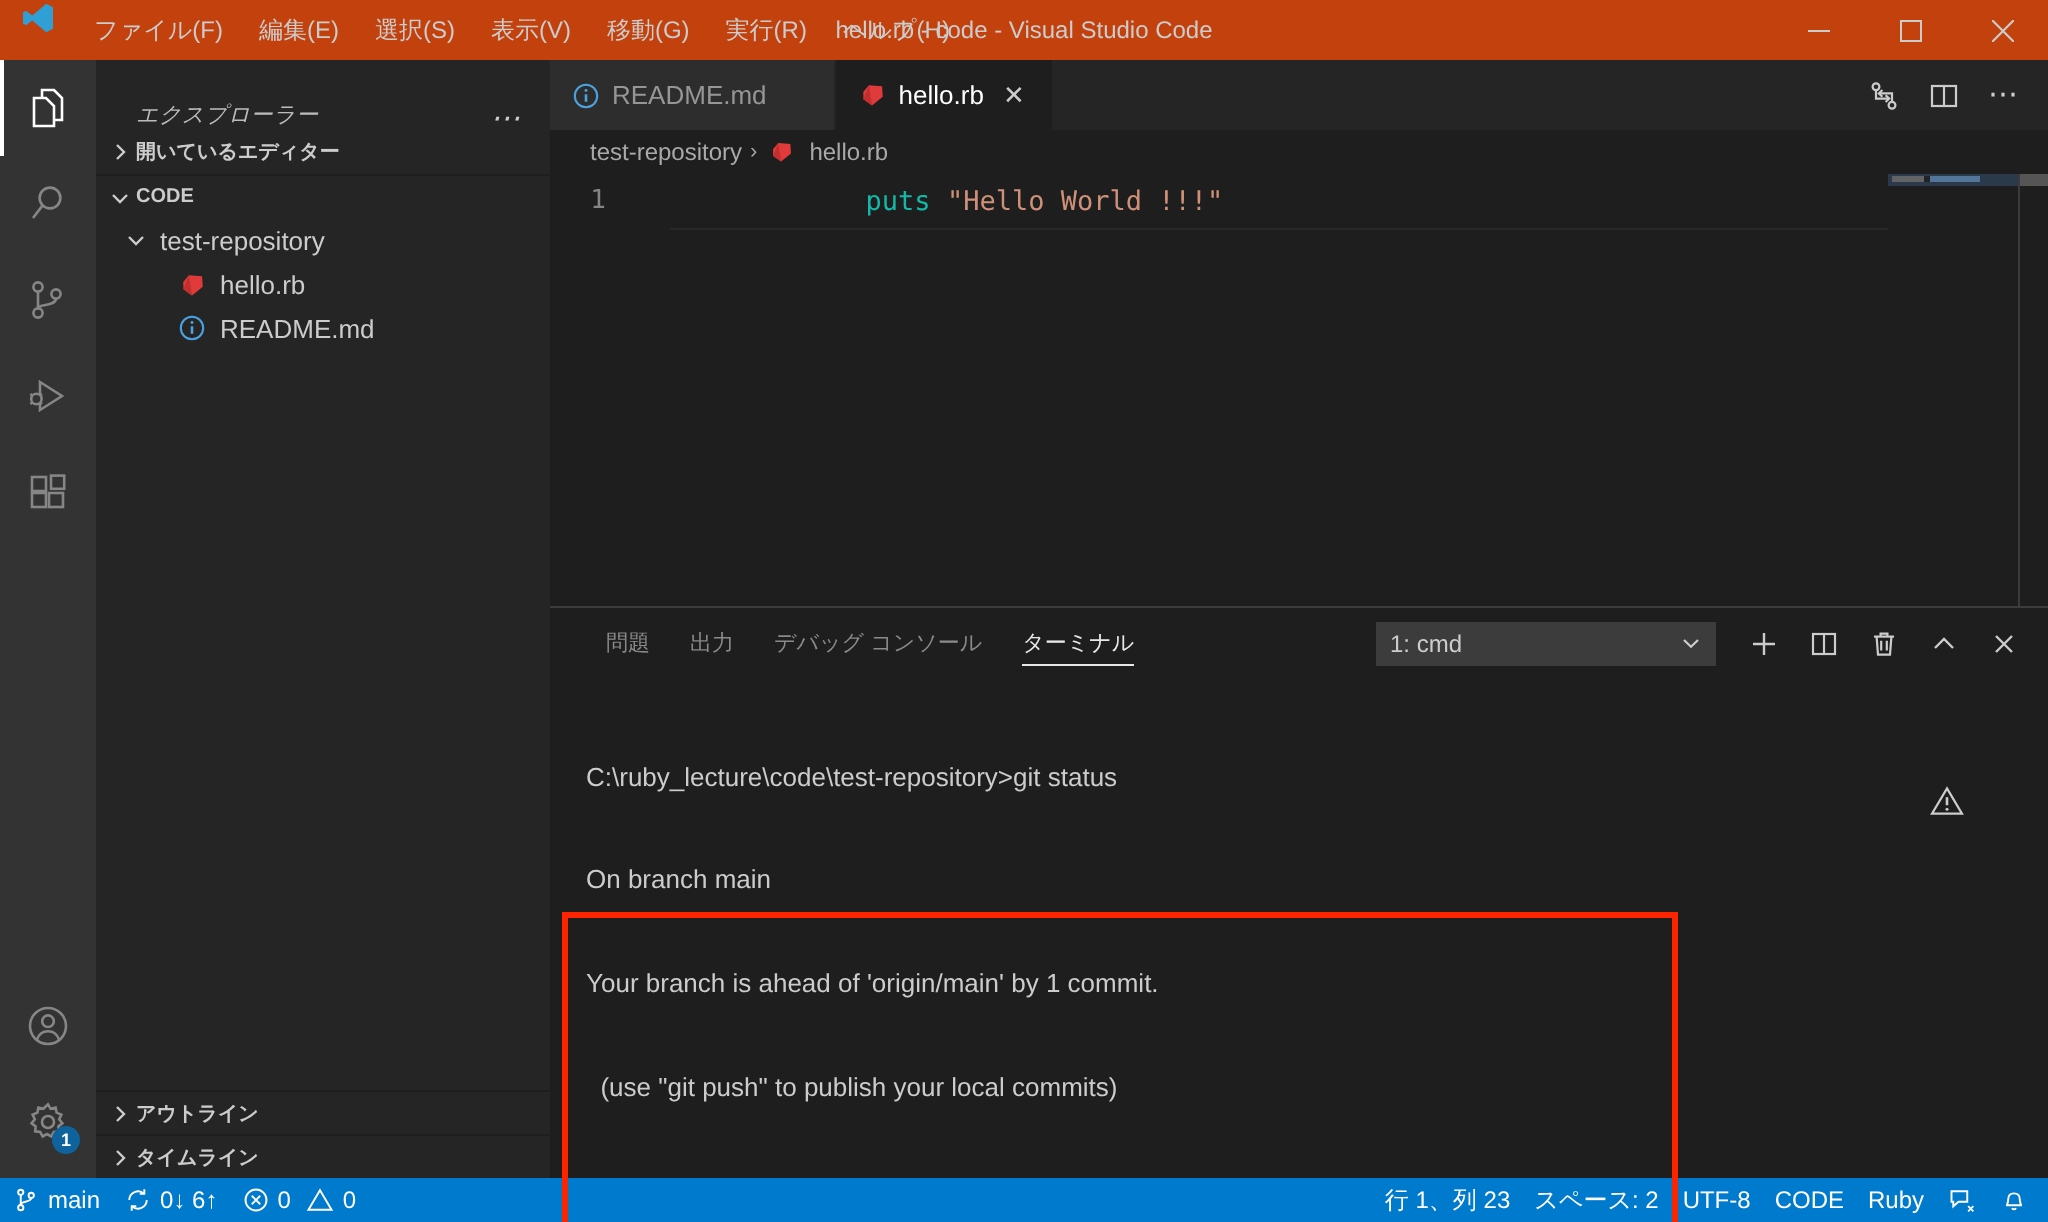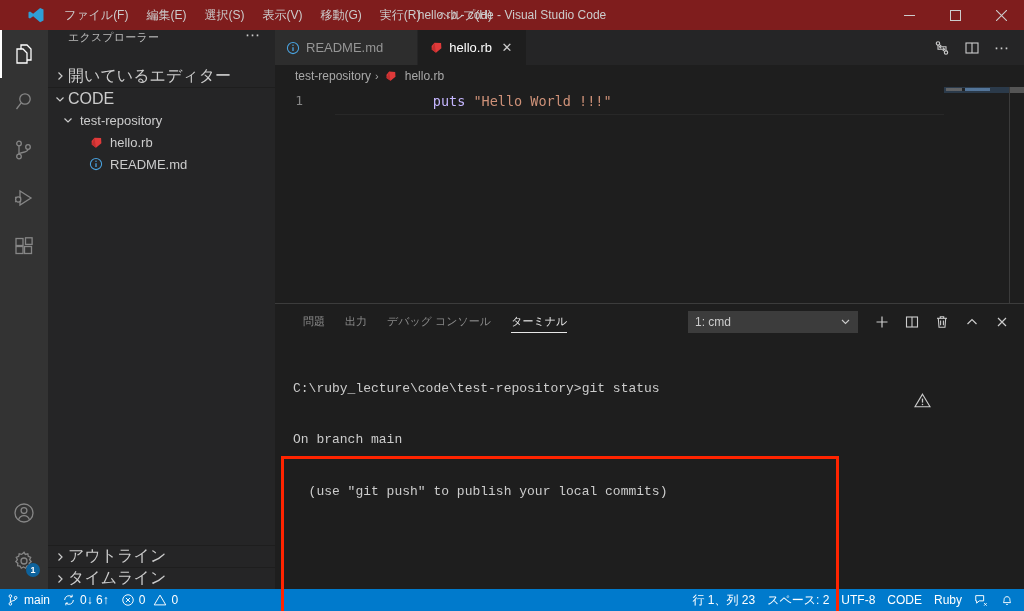--- a/index.html
+++ b/index.html
@@ -8,22 +8,22 @@
     overflow: hidden;
     background: #1e1e1e;
     font-family: "Liberation Sans", sans-serif;
     color: #cccccc;
     -webkit-font-smoothing: antialiased;
   }
   .app { position: relative; width: 1024px; height: 611px; display: flex; flex-direction: column; }
 
   
   .titlebar {
-    height: 30px; background: #7f1d1d; display: flex; align-items: center;
-    flex: 0 0 30px; position: relative; user-select: none; padding-left: 17px;
+    height: 30px; background: #c2410c; display: flex; align-items: flex-start;
+    flex: 0 0 30px; position: relative; user-select: none;
   }
   .vscode-logo { width: 38px; display: flex; align-items: center; justify-content: center; }
   .vscode-logo svg { display: block; }
   .menu { display: flex; align-items: center; height: 30px; }
   .menu-item {
     font-size: 12px; color: #cccccc; padding: 0 9px; line-height: 30px;
     height: 30px; white-space: nowrap;
   }
   .title-text {
     position: absolute; left: 0; right: 0; text-align: center;
@@ -55,28 +55,28 @@
     font-size: 9px; line-height: 14px; min-width: 14px; height: 14px; border-radius: 7px;
     text-align: center; font-weight: 600;
   }
 
   
   .sidebar {
     width: 227px; background: #252526; flex: 0 0 227px; display: flex; flex-direction: column;
     min-height: 0;
   }
   .sidebar-title {
-    height: 35px; display: flex; align-items: flex-start; padding: 0 8px 0 20px;
-    font-size: 11px; color: #bbbbbb; letter-spacing: .2px; flex: 0 0 35px;
+    height: 35px; display: flex; align-items: flex-end; padding: 0 8px 0 20px;
+    font-size: 11px; color: #bbbbbb; letter-spacing: .2px; flex: 0 0 35px; font-style: italic;
   }
   .sidebar-title .label { flex: 1; }
   .sb-actions { display: flex; align-items: center; color: #cccccc; }
   .sb-dots { font-size: 15px; line-height: 10px; padding: 0 6px; letter-spacing: 1px; }
   .sec-header {
-    height: 22px; display: flex; align-items: center; font-size: 16px; font-weight: 400;
+    height: 22px; display: flex; align-items: center; font-size: 10px; font-weight: 700;
     color: #cccccc; padding-left: 4px; flex: 0 0 22px; border-top: 1px solid #1e1e1e;
   }
   .sec-header.no-top { border-top: none; }
   .twisty { width: 16px; display: flex; align-items: center; justify-content: center; color: #cccccc; }
   .tree { flex: 1; overflow: hidden; }
   .trow {
     height: 22px; display: flex; align-items: center; font-size: 13px; color: #cccccc;
     white-space: nowrap;
   }
   .ficon { width: 16px; height: 16px; margin-right: 6px; display: flex; align-items: center; justify-content: center; }
@@ -109,21 +109,21 @@
   .bc-item { display: flex; align-items: center; }
 
   .editor-area { flex: 1; position: relative; background: #1e1e1e; overflow: hidden; min-height: 0; display: flex; }
   .code-wrap { flex: 1; position: relative; min-width: 0; }
   .code-line { display: flex; height: 19px; align-items: center; margin-top: 4px; }
   .lnum {
     width: 44px; text-align: right; padding-right: 16px; color: #858585;
     font-family: "DejaVu Sans Mono", monospace; font-size: 13px;
   }
   .ccode { font-family: "DejaVu Sans Mono", monospace; font-size: 13.5px; white-space: pre; }
-  .tok-kw { color: #c4b5fd; }
+  .tok-kw { color: #14b8a6; }
   .tok-str { color: #ce9178; }
   .cursor-line-border { position: absolute; left: 60px; right: 0; height: 0; border-bottom: 1px solid #282828; }
   .minimap { width: 80px; flex: 0 0 80px; position: relative; background: #1e1e1e; }
   .mm-slider { position: absolute; top: 0; left: 0; right: 14px; height: 6px; background: #2b3a4a; }
   .mm-line { position: absolute; top: 1px; left: 2px; height: 3px; width: 44px;
              background: linear-gradient(90deg,#6a6a6a 0 16px,#1e1e1e 16px 19px,#5a7fa6 19px 44px); opacity:.85; }
   .mm-rule { position: absolute; top: 0; bottom: 0; right: 14px; width: 1px; background: #3b3b3b; }
   .mm-scroll { position: absolute; top: 0; right: 0; width: 14px; height: 6px; background: #7a7a7a; opacity:.6; }
 
   
@@ -143,21 +143,21 @@
   .term-select {
     width: 170px; height: 22px; background: #3c3c3c; border: 1px solid #3c3c3c; color: #cccccc;
     font-size: 12px; display: flex; align-items: center; padding: 0 6px; margin-right: 8px;
   }
   .term-select .tsv { flex: 1; }
   .pact { width: 28px; height: 28px; display: flex; align-items: center; justify-content: center;
           color: #cccccc; border-radius: 4px; }
 
   .terminal {
     flex: 1; position: relative; padding: 6px 0 0 18px; overflow: hidden;
-    font-family: Liberation Mono, monospace; font-size: 13px; line-height: 17.3px;
+    font-family: Liberation Sans, sans-serif; font-size: 13px; line-height: 17.3px;
     color: #cccccc; white-space: pre;
   }
   .tline { white-space: pre; }
   .term-warn { position: absolute; right: 16px; top: 18px; color: #cccccc; }
 
   .redbox {
     position: absolute; border: 3px solid #ff2400; pointer-events: none;
   }
 
   
@@ -501,20 +501,21 @@
                     <path d="M4 4 L12 12 M12 4 L4 12"></path>
                   </svg>
               </span>
             </div>
           </div>
         </div>
 
         <div class="terminal">
           <div class="tline"><span>C:\ruby_lecture\code\test-repository&gt;</span><span>git status</span></div>
           <div class="tline">On branch main</div>
+          <div class="tline">Your branch is ahead of 'origin/main' by 1 commit.</div>
           <div class="tline">  (use "git push" to publish your local commits)</div>
           <div class="tline">&nbsp;</div>
           
           
           
 
           
           
           
           

